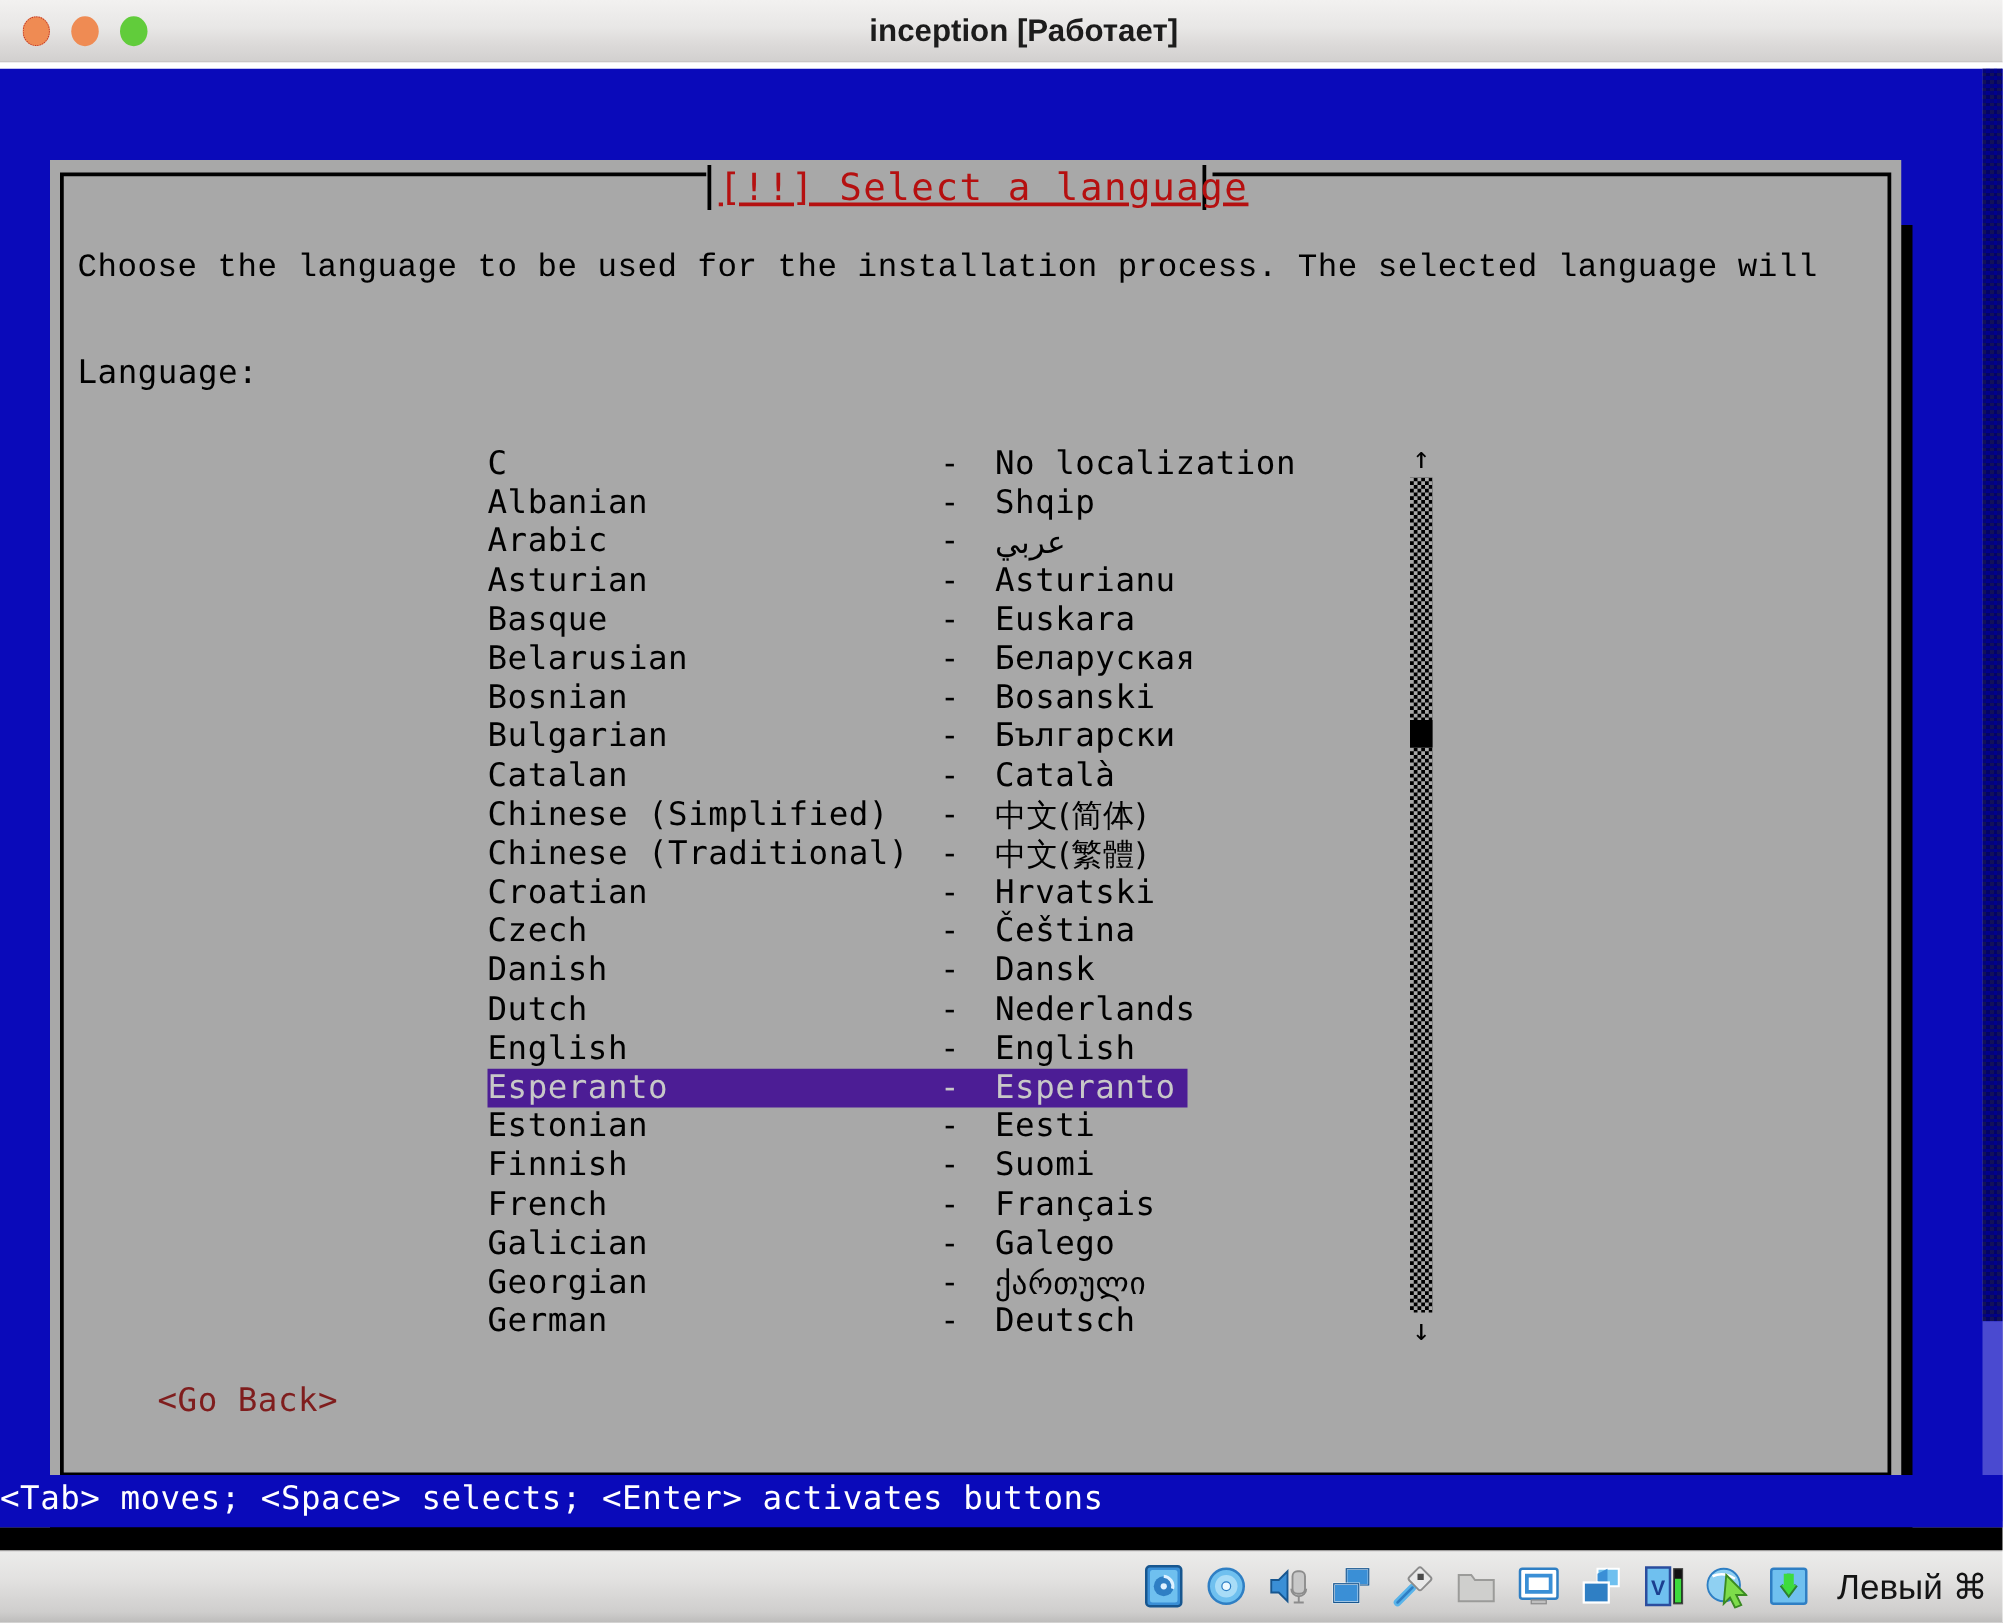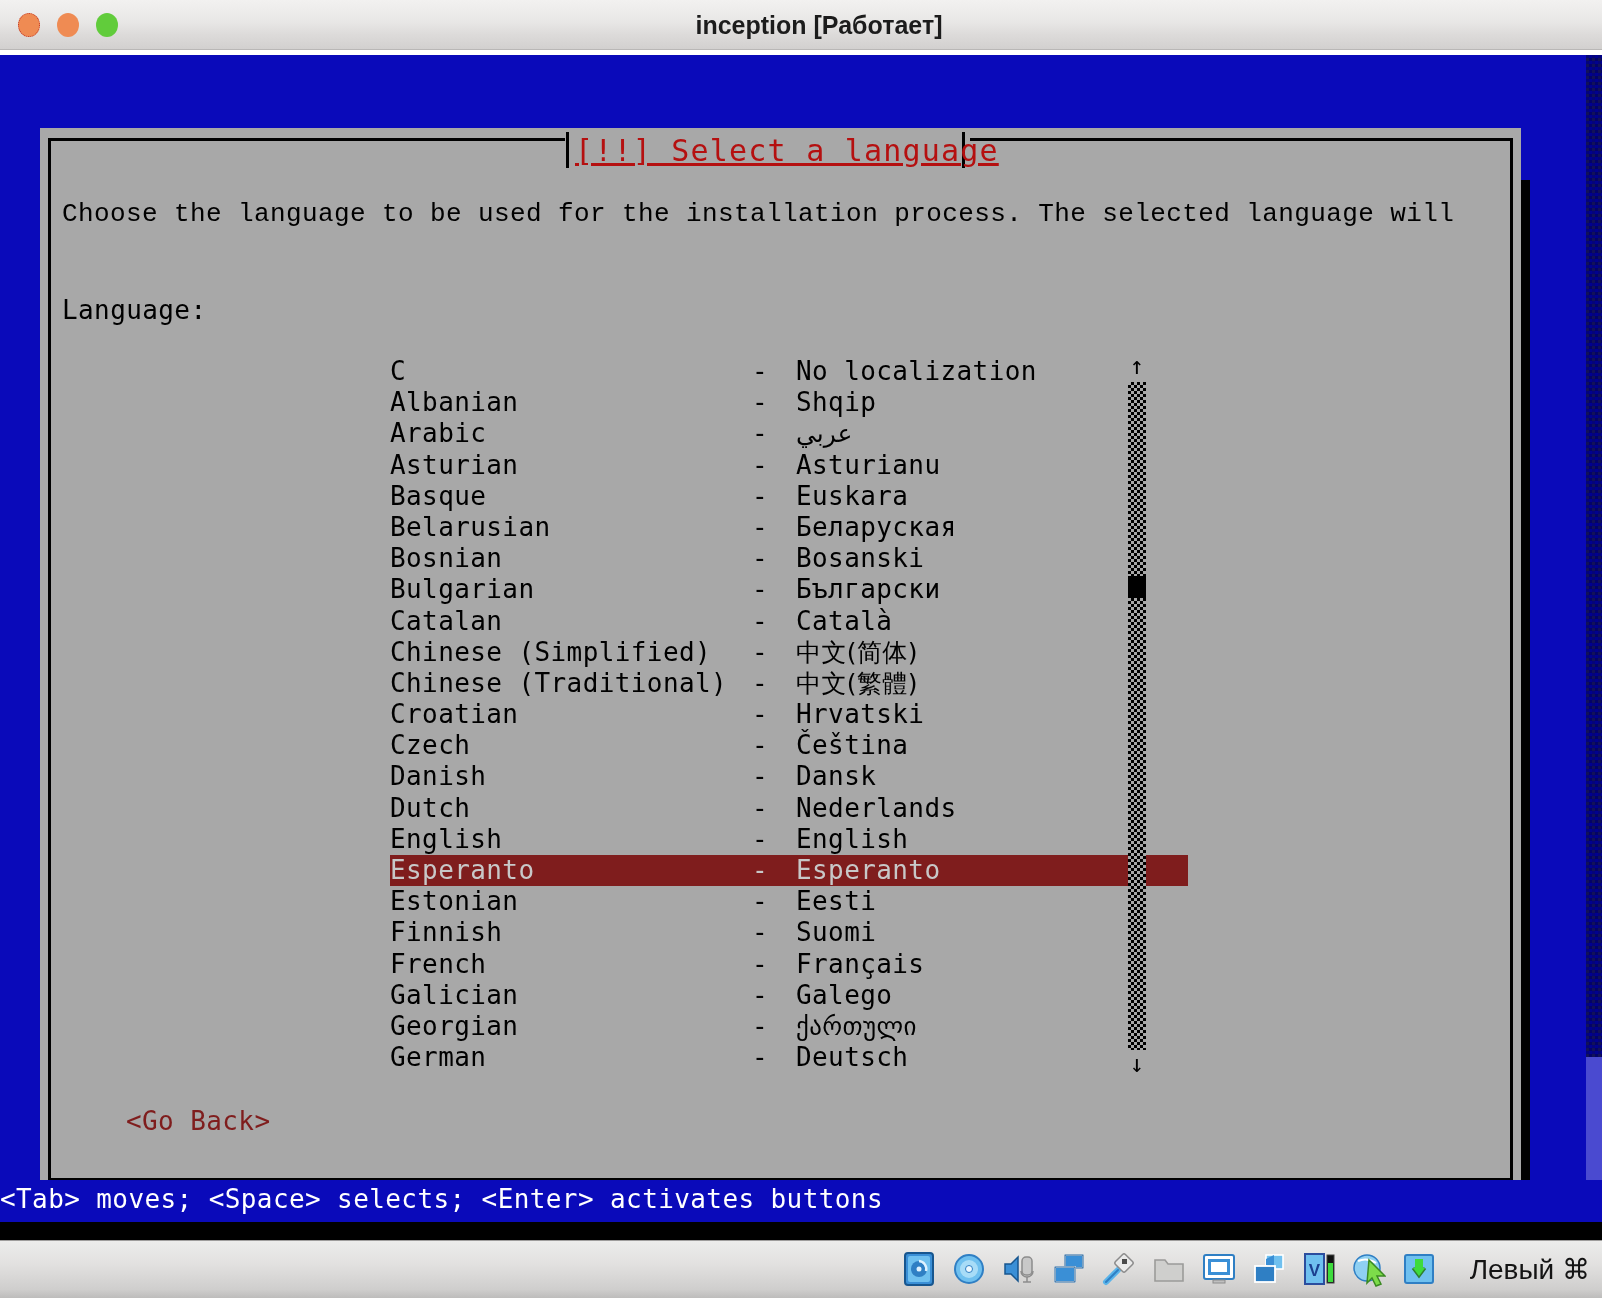--- a/index.html
+++ b/index.html
@@ -139,21 +139,21 @@
   .desc {
     font-size: 26px;
     line-height: 32px;
     letter-spacing: .4px;
     white-space: pre;
     margin: 0;
     font-family: Liberation Mono, monospace;
   }
   .lang-label {
     position: absolute;
-    left: 62px; top: 245px;
+    left: 62px; top: 233px;
     font-size: 26px;
     letter-spacing: .4px;
     color: #000;
     white-space: pre;
   }
 
   
   .list {
     position: absolute;
     left: 390px; top: 306px;
@@ -162,23 +162,23 @@
   .row {
     position: relative;
     height: 31.2px;
     line-height: 31.2px;
     font-size: 26px;
     letter-spacing: .4px;
     color: #000000;
     white-space: pre;
   }
   .row.selected {
-    background: #7f1d1d;
+    background: #4c1d95;
     color: #c8c8c8;
-    width: 798px;
+    width: 560px;
   }
   .row .name {
     position: absolute;
     left: 0; top: 0;
   }
   .row .dash {
     position: absolute;
     left: 362px; top: 0;
   }
   .row .native {
@@ -274,21 +274,21 @@
     width: 34px; height: 36px;
     position: relative;
     display: inline-block;
     flex: 0 0 auto;
   }
   .vicon svg { display: block; }
   .modkey {
     font-family: "Liberation Sans", sans-serif;
     font-size: 28px;
     color: #141414;
-    margin-left: 18px;
+    margin-left: 6px;
     white-space: pre;
   }
   
   .black-strip {
     position: absolute;
     left: 0; top: 1222px;
     width: 1602px; height: 18px;
     background: #000000;
   }
 </style>

